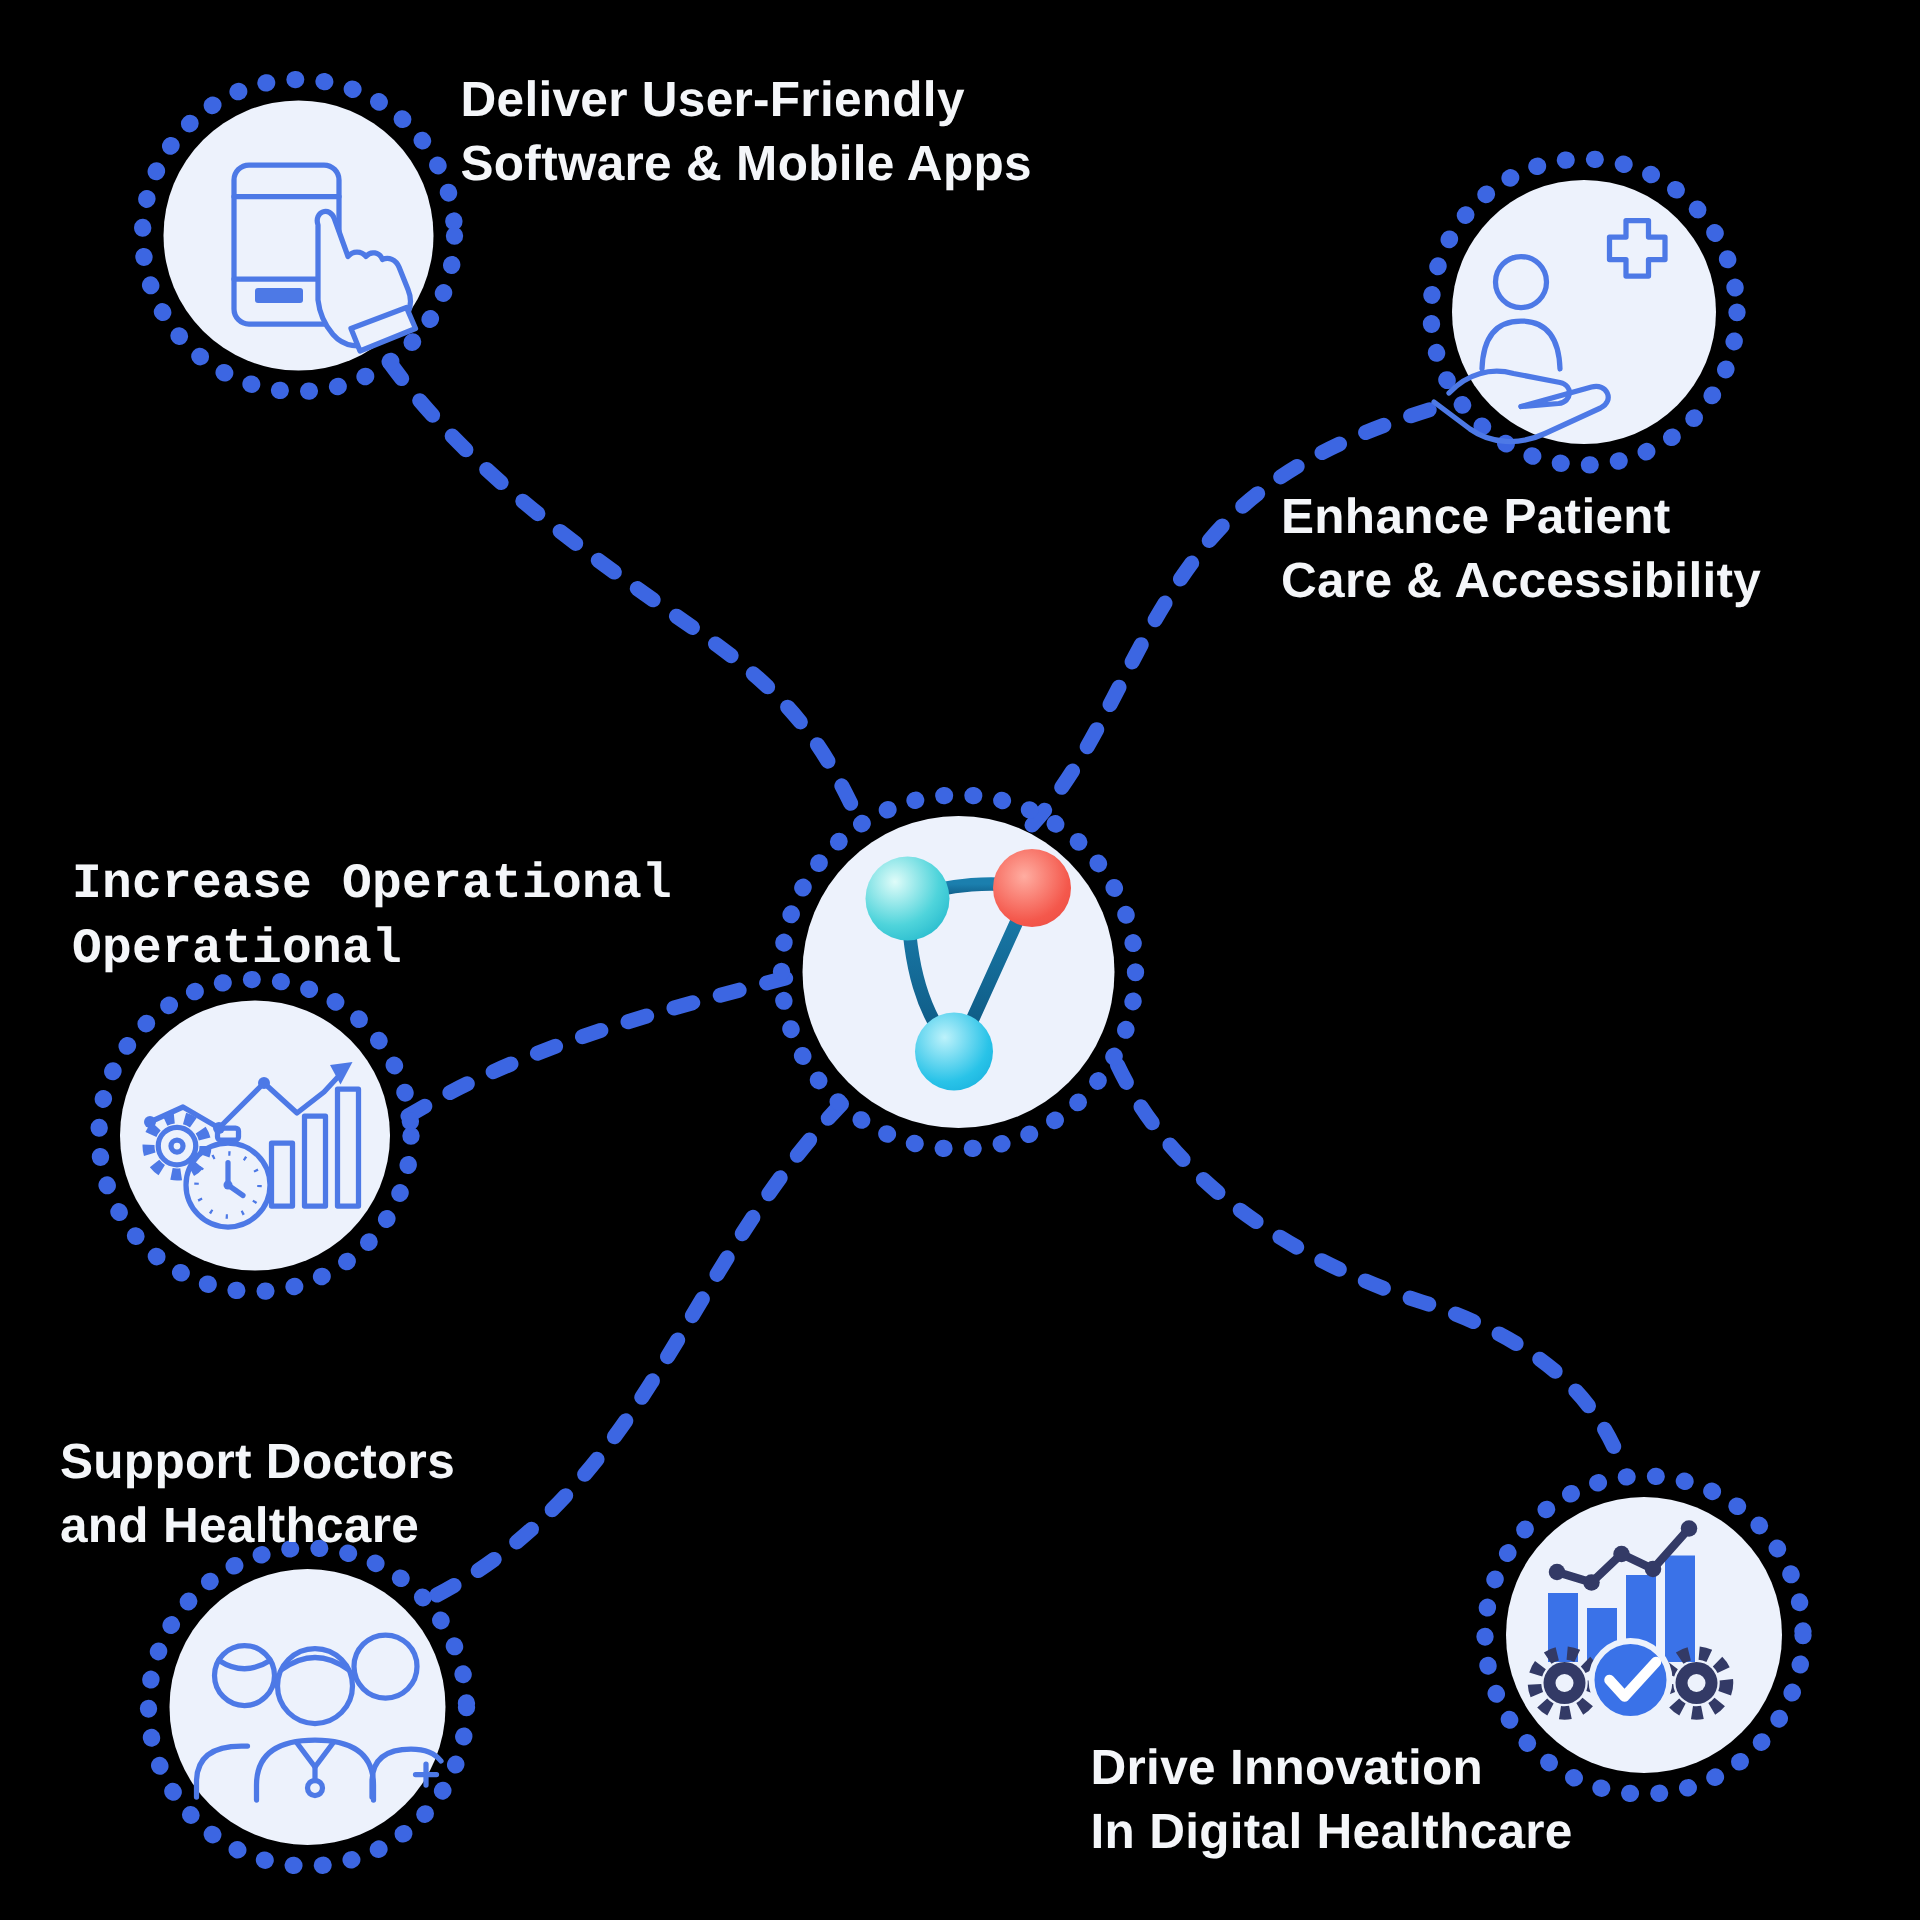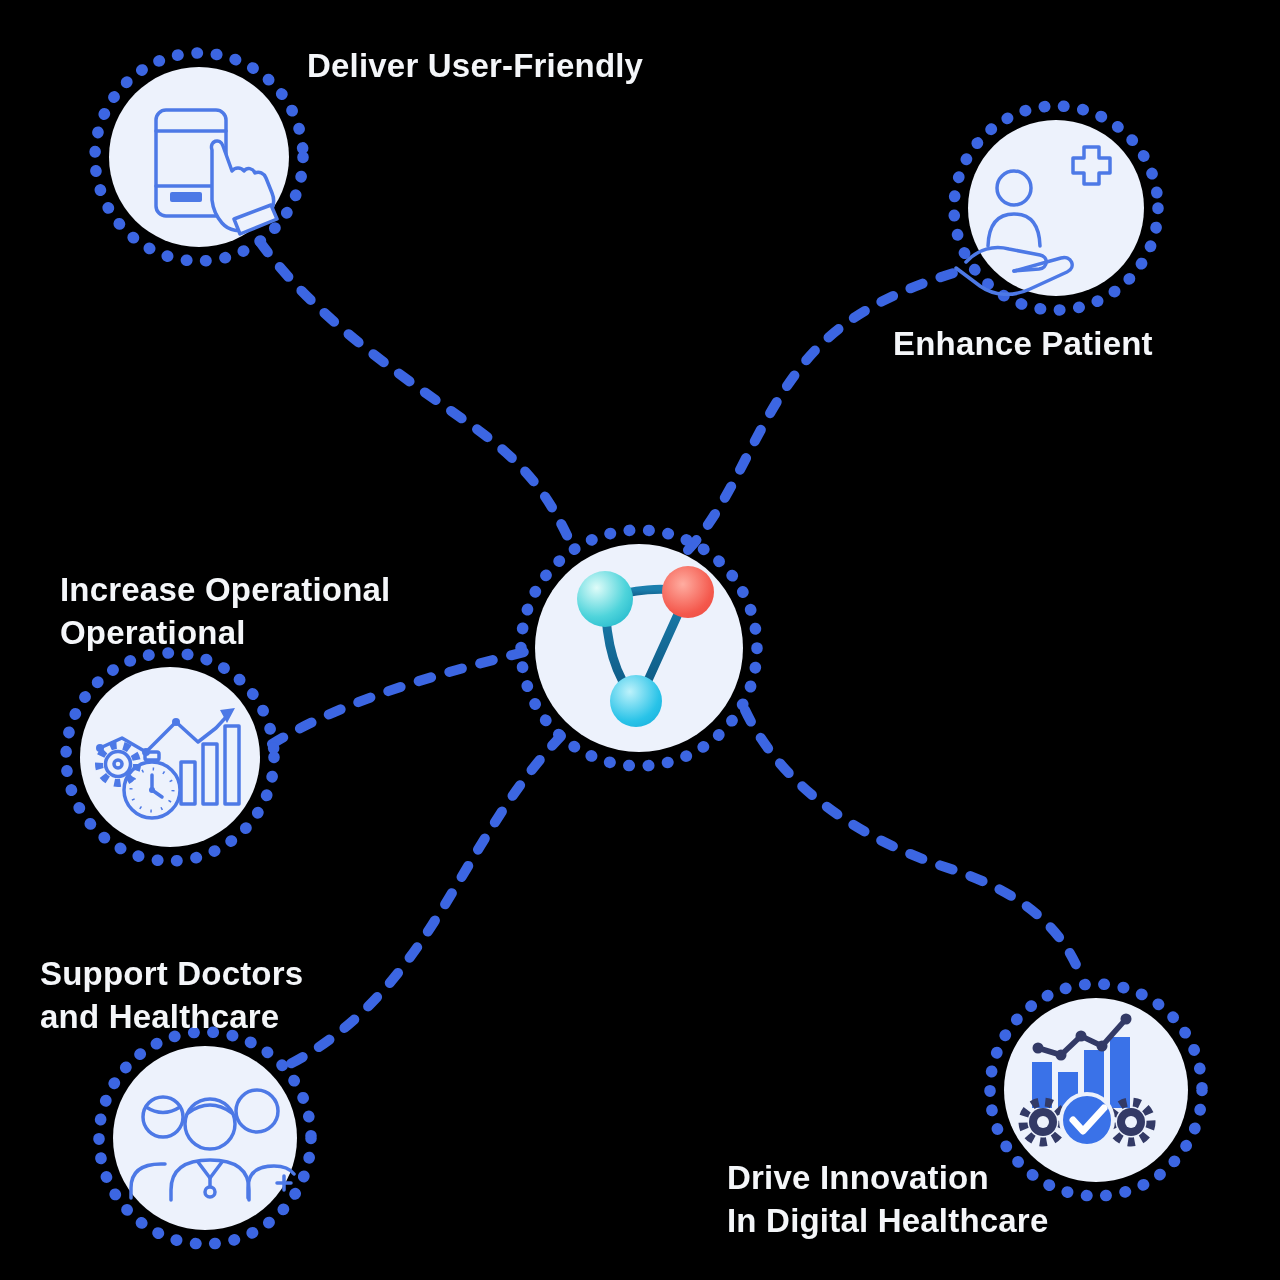--- a/index.html
+++ b/index.html
@@ -52,22 +52,22 @@
   .label {
     position: absolute;
     color: var(--label-text);
     font-weight: 700;
     font-size: 33px;
     line-height: 43px;
     letter-spacing: 0.2px;
     white-space: nowrap;
   }
   .label-software   { left: 307px; top: 44px; }
-  .label-patient    { left: 893px; top: 322px; }
-  .label-efficiency { left: 60px;  top: 568px; }
+  .label-patient    { left: 854px; top: 322px; }
+  .label-efficiency { left: 48px;  top: 568px; font-family: Liberation Mono, monospace; }
   .label-doctors    { left: 40px;  top: 952px; }
   .label-innovation { left: 727px; top: 1156px; }
 </style>
 </head>
 <body>
 
 <div class="stage">
 
   <svg class="canvas" width="1280" height="1280" viewBox="0 0 1280 1280">
     <defs>
@@ -212,23 +212,25 @@
       <path d="M 605 599 C 606 644 615 676 636 701" stroke="url(#gLink)" stroke-width="9" fill="none" stroke-linecap="round"></path>
       <path d="M 688 592 L 640 698" stroke="url(#gLink)" stroke-width="9" fill="none" stroke-linecap="round"></path>
       <circle cx="605" cy="599" r="28" fill="url(#gTeal)"></circle>
       <circle cx="688" cy="592" r="26" fill="url(#gRed)"></circle>
       <circle cx="636" cy="701" r="26" fill="url(#gCyan)"></circle>
     </g>
   </svg>
 
   <div class="label label-software">
     <div>Deliver User-Friendly</div>
+    <div>Software &amp; Mobile Apps</div>
   </div>
   <div class="label label-patient">
     <div>Enhance Patient</div>
+    <div>Care &amp; Accessibility</div>
   </div>
   <div class="label label-efficiency">
     <div>Increase Operational</div>
     <div>Operational</div>
   </div>
   <div class="label label-doctors">
     <div>Support Doctors</div>
     <div>and Healthcare</div>
   </div>
   <div class="label label-innovation">

